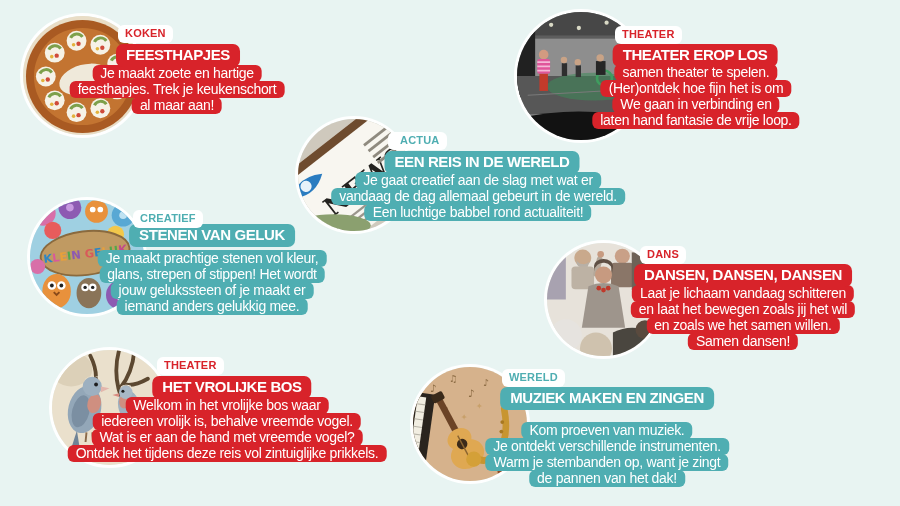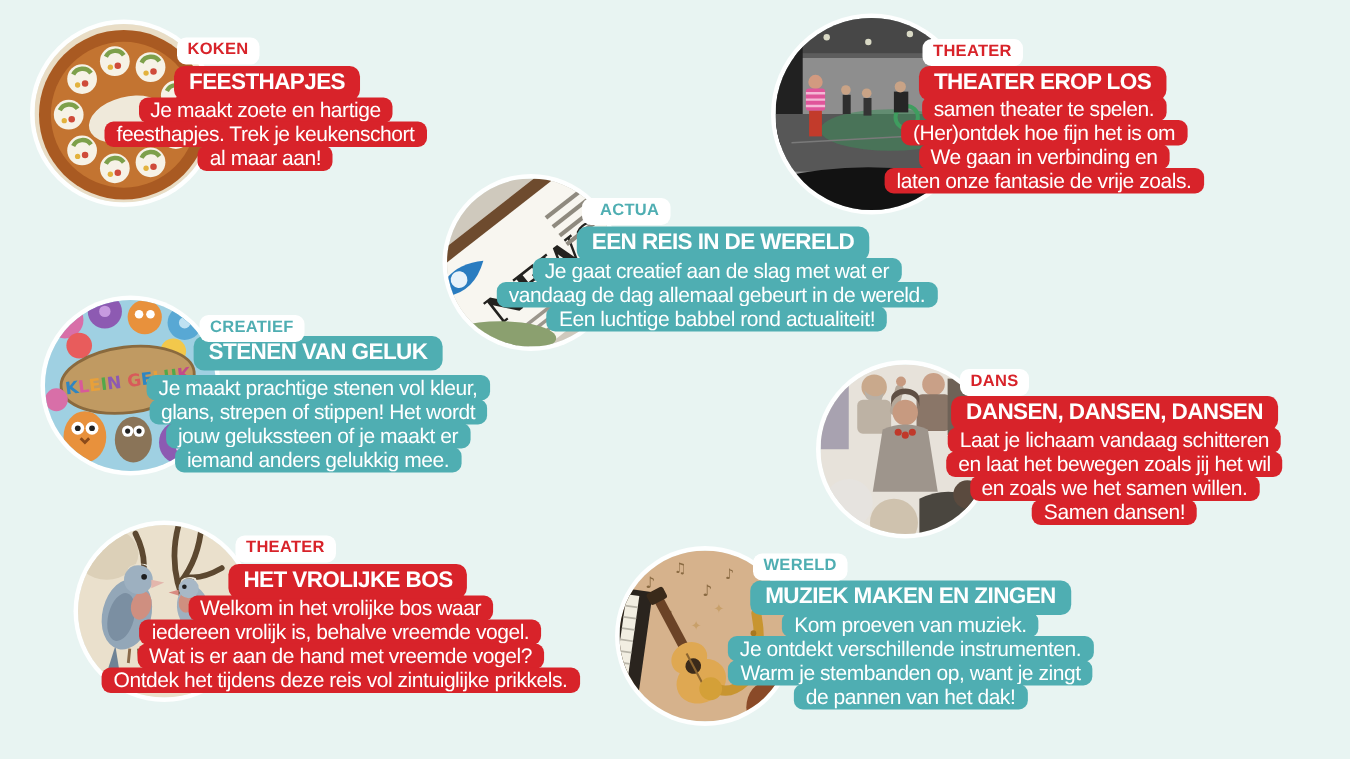--- a/index.html
+++ b/index.html
@@ -66,21 +66,21 @@
   .c5 .body{left:743px;top:286px;}
 
   .c6 .photo{left:52px;top:350px;width:115px;height:115px;}
   .c6 .pill{left:157px;top:357px;}
   .c6 .title{left:232px;top:376px;}
   .c6 .body{left:227px;top:398px;}
 
   .c7 .photo{left:413px;top:367px;width:114px;height:114px;}
   .c7 .pill{left:502px;top:369px;}
   .c7 .title{left:607px;top:387px;}
-  .c7 .body{left:607px;top:409px;}
+  .c7 .body{left:607px;top:423px;}
 </style>
 </head>
 <body>
 
 <section class="card c1">
   <div class="photo">
     <svg viewBox="0 0 120 120" preserveAspectRatio="xMidYMid slice" aria-hidden="true">
       <rect width="120" height="120" fill="#e9ddc6"></rect>
       <circle cx="60" cy="61" r="57" fill="#a95a22"></circle>
       <circle cx="60" cy="61" r="49" fill="#c37431"></circle>
@@ -140,21 +140,21 @@
       <rect x="21" y="58" width="8" height="16" fill="#c23b2b"></rect>
       <path d="M0,100 Q60,86 120,101 L120,120 L0,120 Z" fill="#121212"></path>
     </svg>
   </div>
   <span class="pill red">THEATER</span>
   <span class="title red">THEATER EROP LOS</span>
   <div class="body red">
     <span>samen theater te spelen.</span>
     <span>(Her)ontdek hoe fijn het is om</span>
     <span>We gaan in verbinding en</span>
-    <span>laten onze fantasie de vrije zoals.</span>
+    <span>laten hand fantasie de vrije loop.</span>
   </div>
 </section>
 
 <section class="card c3">
   <div class="photo">
     <svg viewBox="0 0 120 120" preserveAspectRatio="xMidYMid slice" aria-hidden="true">
       <rect width="120" height="120" fill="#cfc9bd"></rect>
       <g transform="rotate(-38 60 60)">
         <rect x="-25" y="14" width="170" height="100" fill="#f8f6f0"></rect>
         <rect x="-25" y="14" width="170" height="9" fill="#6e4b2e"></rect>

